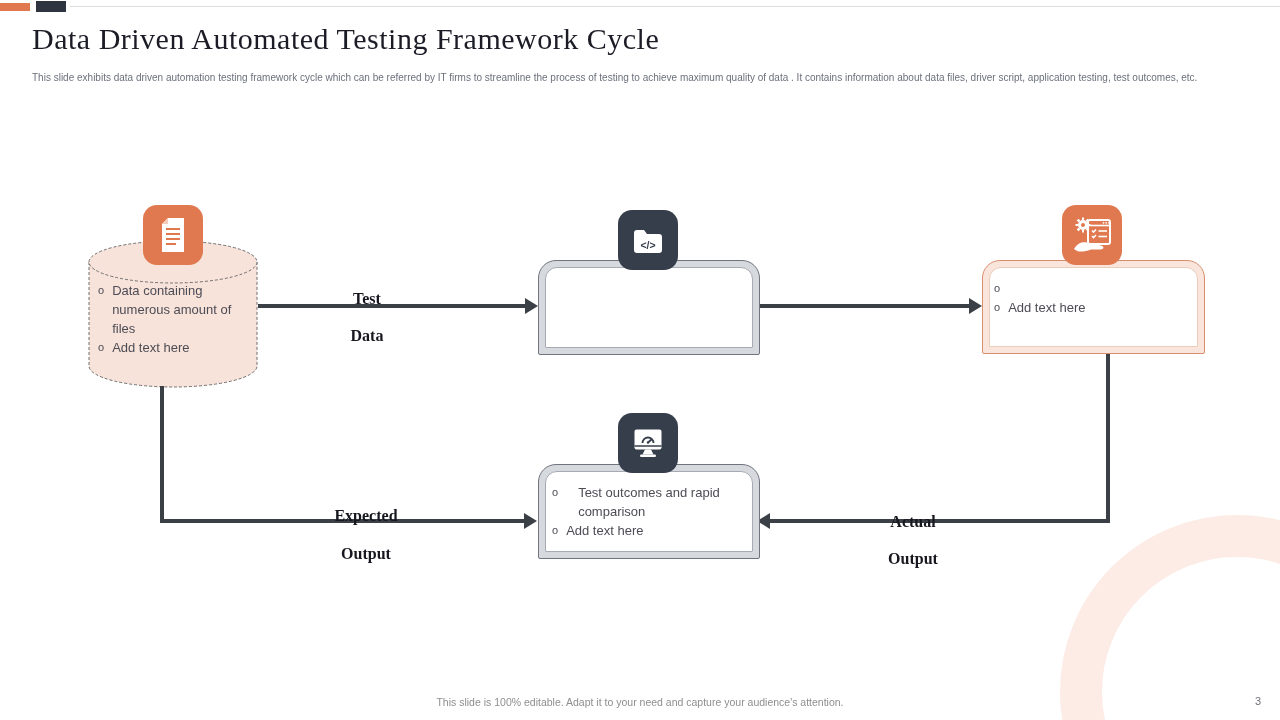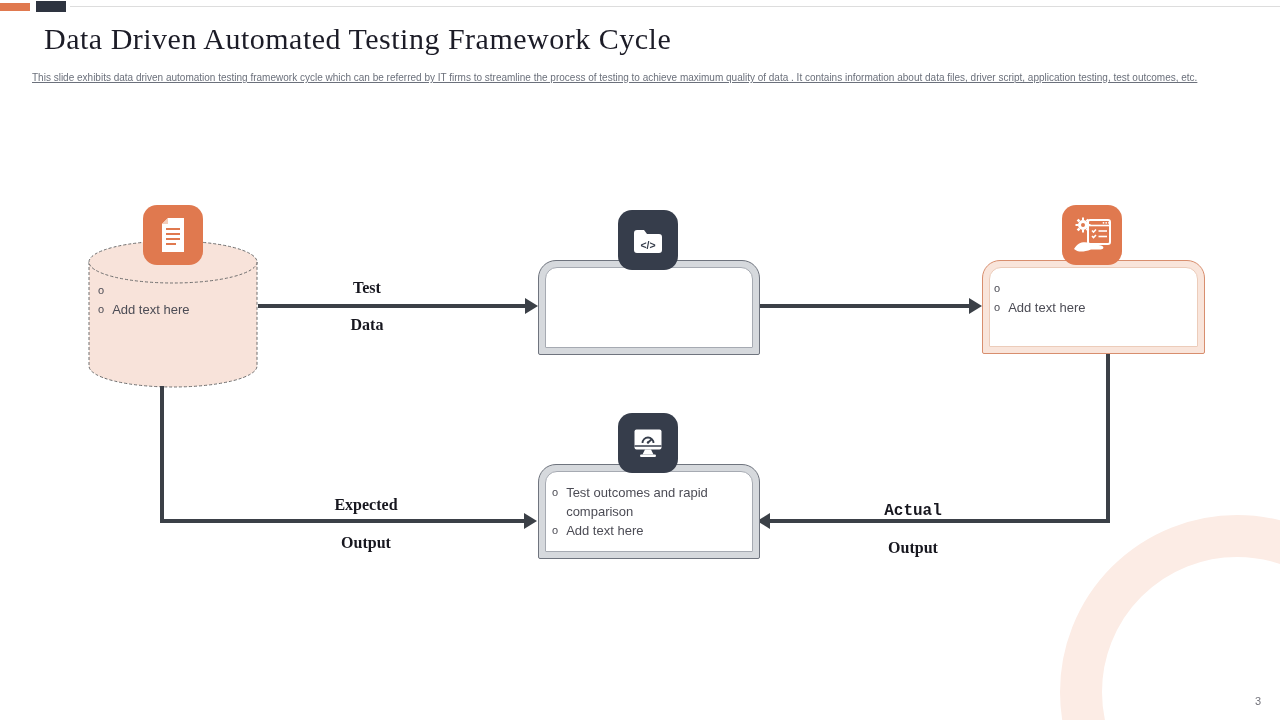--- a/index.html
+++ b/index.html
@@ -11,44 +11,44 @@
 
   
   .bar-orange { left:0; top:3px; width:30px; height:8px; background:#e0794f; }
   .bar-dark   { left:36px; top:1px; width:30px; height:11px; background:#2e3440; }
   .hairline   { left:70px; top:6px; width:1210px; height:1px; background:#dddddd; }
 
   
   .title {
     left:32px; top:22px; width:1100px;
     font-family:"Liberation Serif", serif; font-size:30px; font-weight:400;
-    color:#1c1c27; letter-spacing:0.5px;margin-left:12px;
+    color:#1c1c27; letter-spacing:0.5px;
   }
   .desc {
     left:32px; top:71px; width:1190px;
-    font-size:10px; line-height:13px; color:#6b707b;text-decoration:underline;
+    font-size:10px; line-height:13px; color:#6b707b;
   }
 
   
   .decor-ring {
     left:1060px; top:515px; width:354px; height:354px; box-sizing:border-box;
     border:42px solid #fcece5; border-radius:50%; z-index:0;
   }
 
   
   .hline, .vline { background:#3b4047; z-index:2; }
   .ah-r { width:0; height:0; border-top:8px solid transparent; border-bottom:8px solid transparent;
           border-left:13px solid #3b4047; z-index:2; }
   .ah-l { width:0; height:0; border-top:8px solid transparent; border-bottom:8px solid transparent;
           border-right:13px solid #3b4047; z-index:2; }
 
   
   .flabel {
     width:130px; text-align:center; z-index:4;
-    font-family:"Liberation Serif", serif; font-weight:bold; font-size:16px; color:#17171f;
+    font-family:"Liberation Serif", serif; font-weight:bold; font-size:16px; color:#17171f;margin-top:11px;
   }
 
   
   .gbox { width:220px; height:93px; background:#d6d9dd; border:1px solid #6f747e;
           border-radius:18px 18px 2px 2px; z-index:3; }
   .gbox .inner { position:absolute; inset:6px; background:#fff; border:1px solid #a6aab2;
           border-radius:12px 12px 1px 1px; }
   .pbox { width:221px; height:92px; background:#f9e5db; border:1px solid #d88e6e;
           border-radius:18px 18px 2px 2px; z-index:3; }
   .pbox .inner { position:absolute; inset:6px; background:#fff; border:1px solid #ecccba;
@@ -107,20 +107,21 @@
         <line x1="23" y1="29" x2="37" y2="29"></line>
         <line x1="23" y1="34" x2="37" y2="34"></line>
         <line x1="23" y1="39" x2="33" y2="39"></line>
       </g>
     </svg>
   </div>
 
   <div class="abs bullets" style="left:98px; top:281px; width:150px;">
     <div class="bullet">
       <span class="m">o</span>
+      <span style="width:122px;">Data containing numerous amount of files</span>
     </div>
     <div class="bullet">
       <span class="m">o</span>
       <span style="width:122px;">Add text here</span>
     </div>
   </div>
 
   <div class="abs flabel" style="left:302px; top:279px;">Test</div>
   <div class="abs hline" style="left:258px; top:304px; width:268px; height:4px;"></div>
   <div class="abs ah-r" style="left:525px; top:298px;"></div>
@@ -176,21 +177,21 @@
     </div>
     <div class="bullet">
       <span class="m">o</span>
       <span style="width:168px;">Add text here</span>
     </div>
   </div>
 
   <div class="abs vline" style="left:1106px; top:352px; width:4px; height:171px;"></div>
   <div class="abs hline" style="left:770px; top:519px; width:340px; height:4px;"></div>
   <div class="abs ah-l" style="left:757px; top:513px;"></div>
-  <div class="abs flabel" style="left:848px; top:502px;font-family:Liberation Mono, monospace;">Actual</div>
+  <div class="abs flabel" style="left:848px; top:502px;">Actual</div>
   <div class="abs flabel" style="left:848px; top:539px;">Output</div>
 
   <div class="abs vline" style="left:160px; top:386px; width:4px; height:137px;"></div>
   <div class="abs hline" style="left:160px; top:519px; width:365px; height:4px;"></div>
   <div class="abs ah-r" style="left:524px; top:513px;"></div>
   <div class="abs flabel" style="left:301px; top:496px;text-align:center;">Expected</div>
   <div class="abs flabel" style="left:301px; top:534px;">Output</div>
 
   <div class="abs gbox" style="left:538px; top:464px;">
     <div class="inner"></div>
@@ -202,23 +203,24 @@
       <line x1="30" y1="29.5" x2="34" y2="26" stroke="#363d4b" stroke-width="1.8"></line>
       <circle cx="30" cy="29.5" r="1.2" fill="#363d4b"></circle>
       <line x1="16.5" y1="33" x2="43.5" y2="33" stroke="#363d4b" stroke-width="1.5"></line>
       <path d="M27 36.5 L33 36.5 L35.5 41.5 L24.5 41.5 Z" fill="#ffffff"></path>
       <rect x="22" y="41.5" width="16" height="2.4" rx="1.2" fill="#ffffff"></rect>
     </svg>
   </div>
   <div class="abs bullets" style="left:552px; top:483px; width:190px;">
     <div class="bullet">
       <span class="m">o</span>
-      <span style="width:150px;">Test outcomes and rapid comparison</span>
+      <span style="width:150px;margin-left:12px;">Test outcomes and rapid comparison</span>
     </div>
     <div class="bullet">
       <span class="m">o</span>
       <span style="width:150px;">Add text here</span>
     </div>
   </div>
 
+  <div class="abs footer">This slide is 100% editable. Adapt it to your need and capture your audience's attention.</div>
   <div class="abs pagenum">3</div>
 
 </div>
 
 </body></html>

